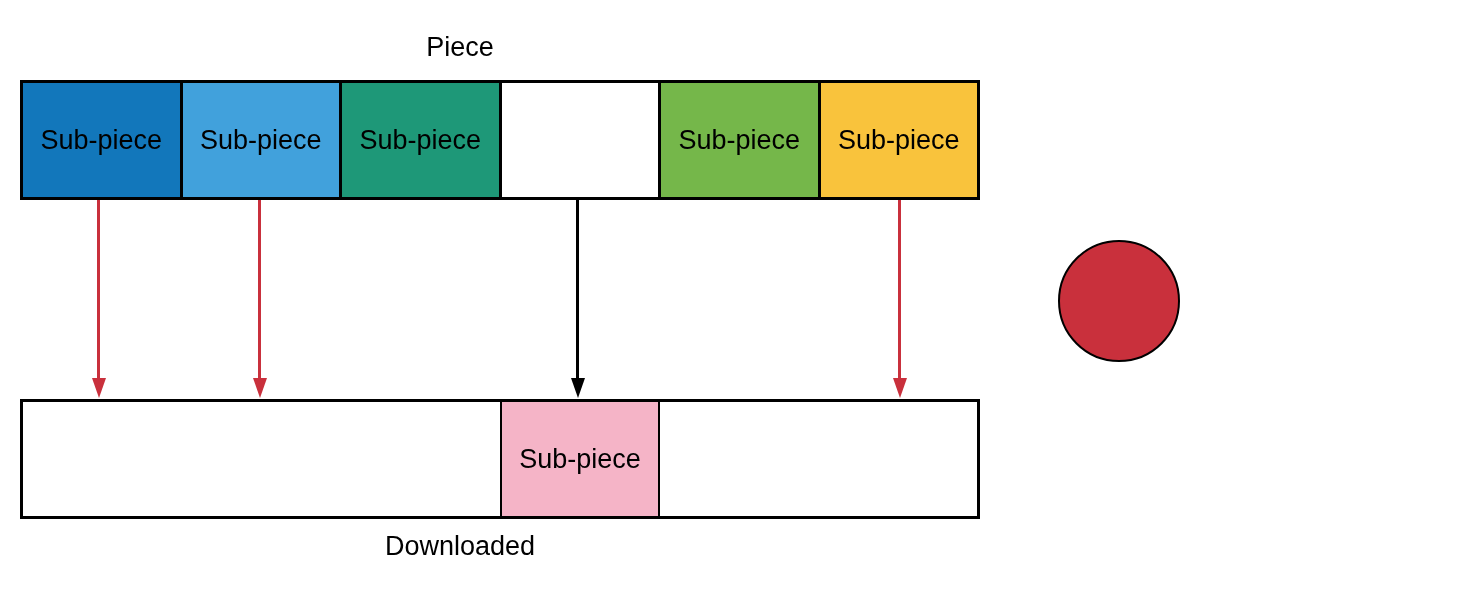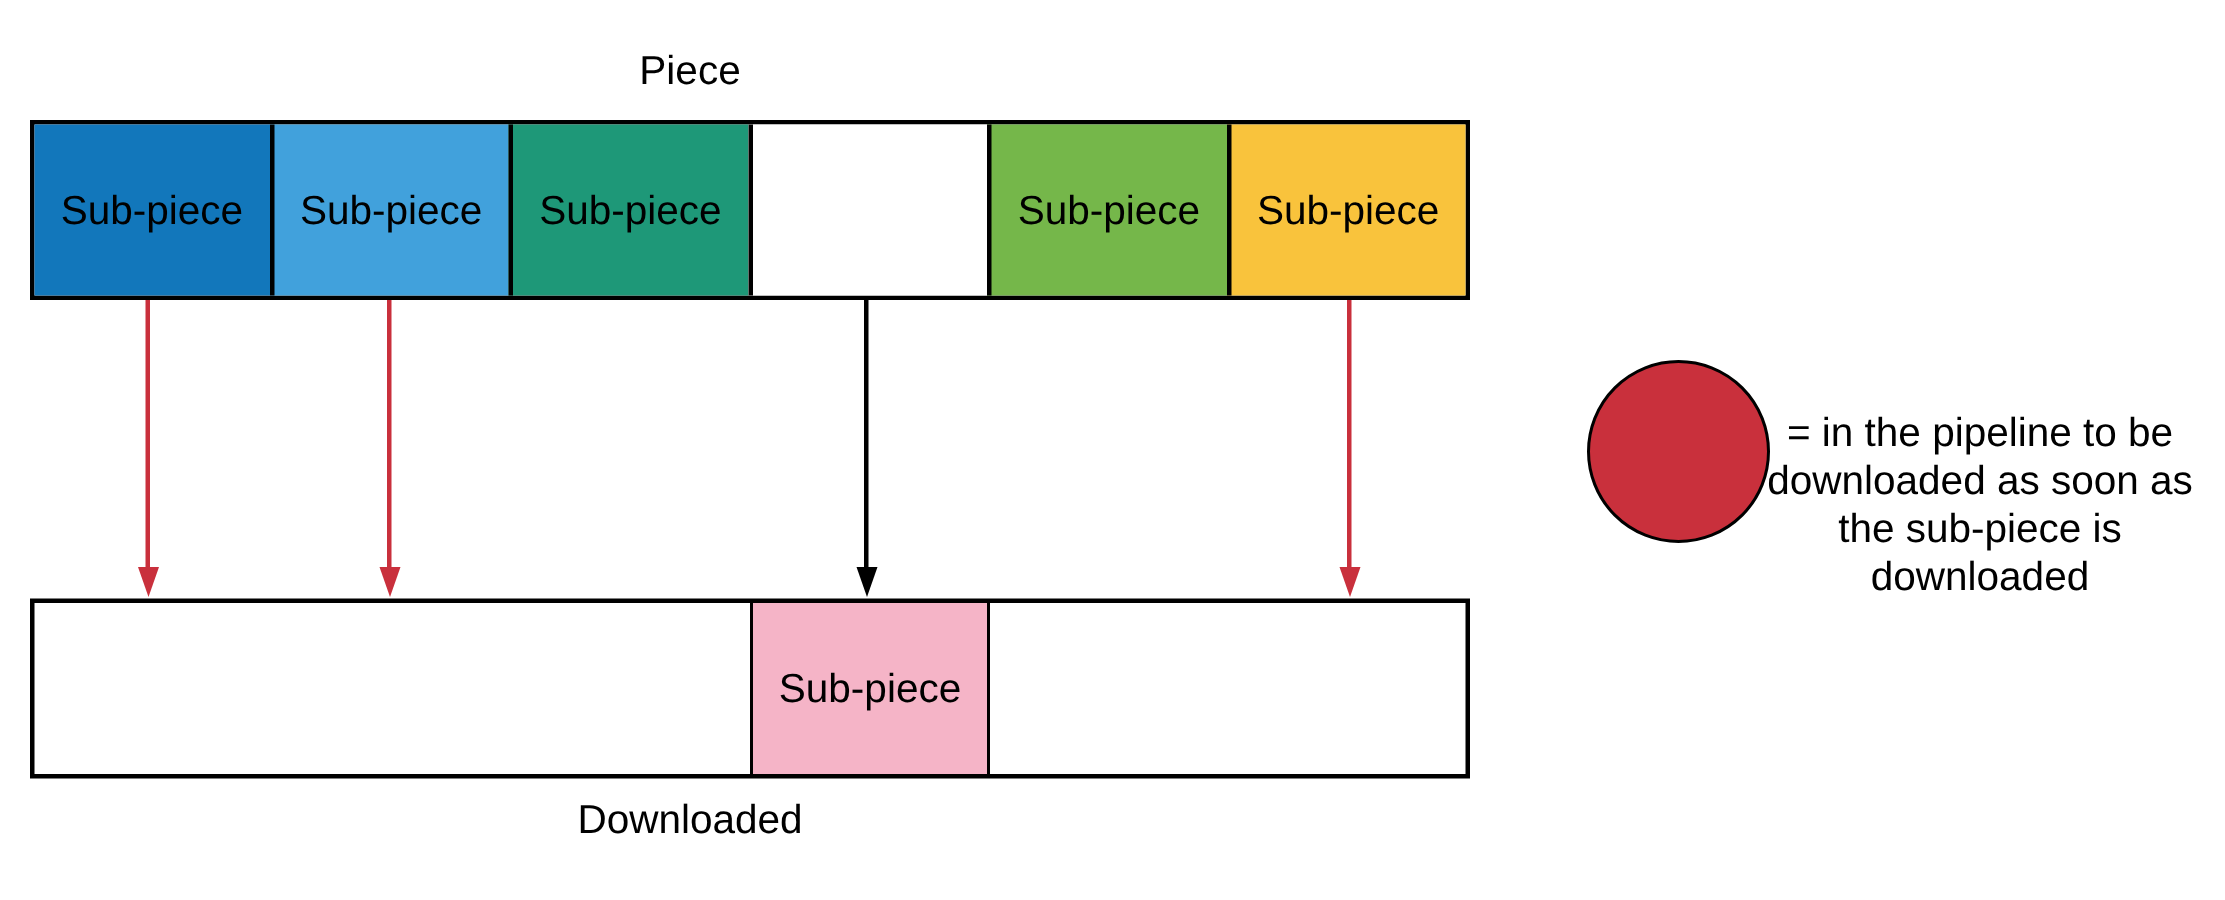--- a/index.html
+++ b/index.html
@@ -141,18 +141,14 @@
   <div id="arrow-3" class="arrow arrow-black"></div>
   <div id="arrow-4" class="arrow arrow-red"></div>
 
   <div id="downloaded-bar">
     <div id="downloaded-subpiece">Sub-piece</div>
   </div>
 
   <div id="downloaded-title" class="diagram-label">Downloaded</div>
 
   <div id="legend-circle"></div>
-  <div id="legend-text">= in the pipeline to be
-downloaded as soon as
-the sub-piece is
-downloaded</div>
 
 </div>
 
 </body></html>

